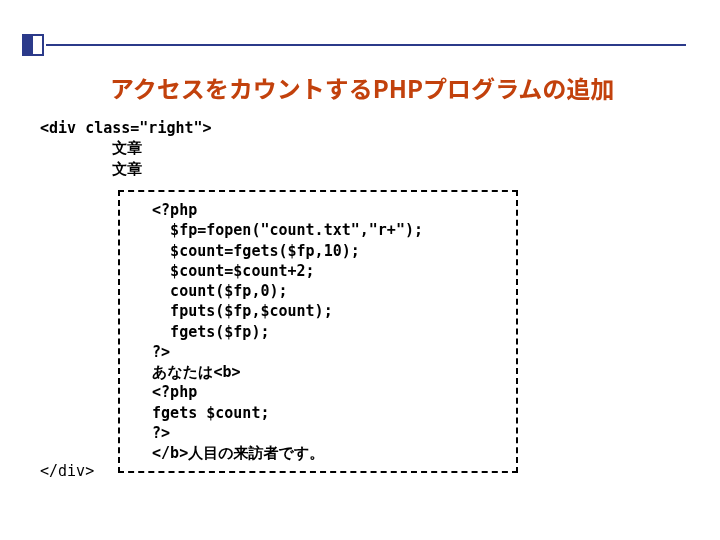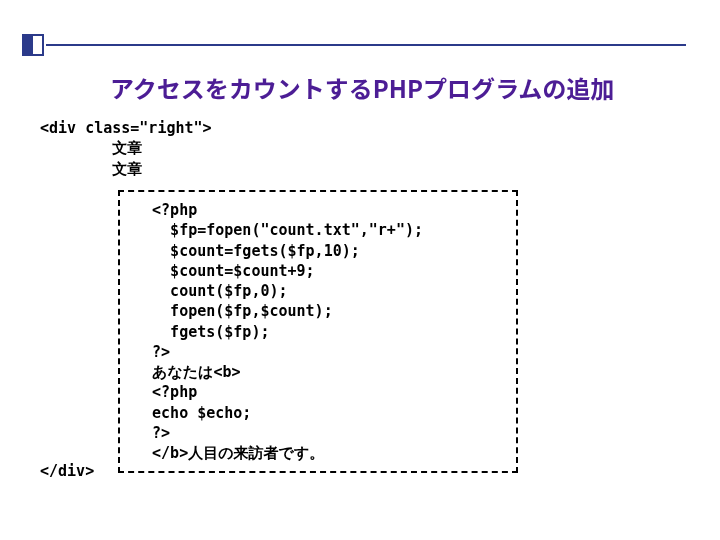--- a/index.html
+++ b/index.html
@@ -36,21 +36,21 @@
       height: 2px;
       width: 640px;
       background: #2b3a8a;
     }
     .title {
       position: absolute;
       left: 110px;
       top: 70px;
       font-size: 24px;
       font-weight: bold;
-      color: #4c1d95;
+      color: #c2410c;
       white-space: nowrap;
       font-family: "MS Gothic", "Noto Sans JP", monospace;
     }
     .code-outer {
       position: absolute;
       left: 40px;
       top: 118px;
       font-size: 15px;
       font-weight: bold;
       color: #000;
@@ -70,45 +70,45 @@
       color: #000;
       line-height: 1.35;
       font-family: "MS Gothic", monospace;
       white-space: pre;
     }
     .close-div {
       position: absolute;
       left: 40px;
       top: 462px;
       font-size: 15px;
-      font-weight: bold;
+      font-weight: normal;
       color: #000;
       font-family: "MS Gothic", monospace;
     }
   </style>
 </head>
 <body>
 
 <div class="bullet-bar"></div>
 <div class="bullet-fill"></div>
 <div class="title-line"></div>
 
 <div class="title">アクセスをカウントするPHPプログラムの追加</div>
 
 <div class="code-outer"><span>&lt;div class="right"&gt;</span>
 <span>        文章</span>
 <span>        文章</span></div>
 
 <div class="code-box"><span>  &lt;?php</span>
 <span>    $fp=fopen("count.txt","r+");</span>
 <span>    $count=fgets($fp,10);</span>
-<span>    $count=$count+9;</span>
+<span>    $count=$count+2;</span>
 <span>    count($fp,0);</span>
-<span>    fopen($fp,$count);</span>
+<span>    fputs($fp,$count);</span>
 <span>    fgets($fp);</span>
 <span>  ?&gt;</span>
 <span>  あなたは&lt;b&gt;</span>
 <span>  &lt;?php</span>
-<span>  echo $echo;</span>
+<span>  fgets $count;</span>
 <span>  ?&gt;</span>
 <span>  &lt;/b&gt;人目の来訪者です。</span></div>
 
 <div class="close-div">&lt;/div&gt;</div>
 
 </body></html>

